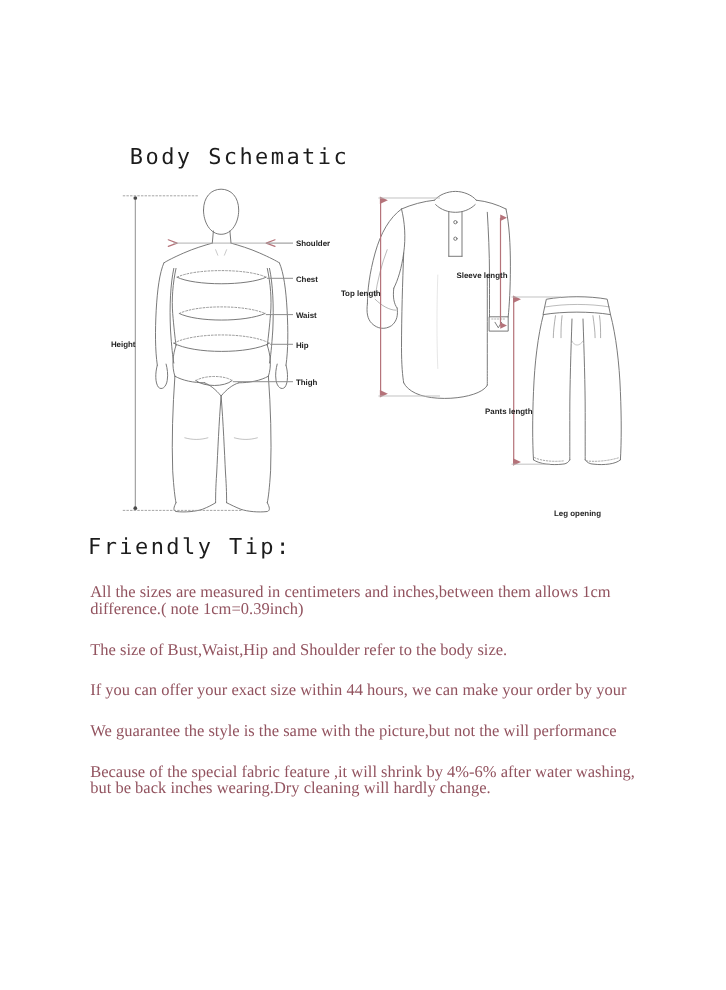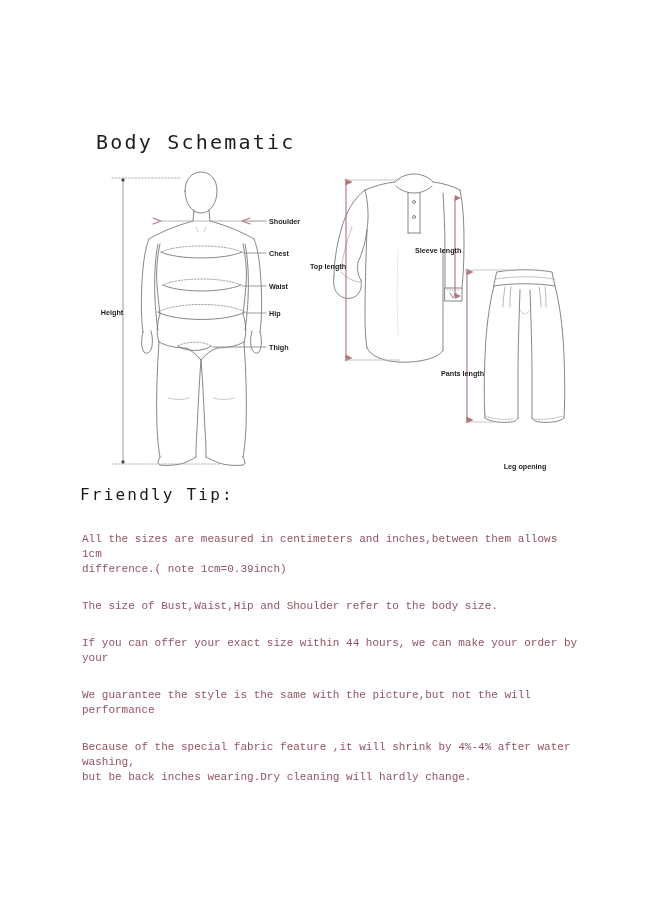--- a/index.html
+++ b/index.html
@@ -24,28 +24,28 @@
   
   .title-mono {
     position: absolute;
     font-family: "DejaVu Sans Mono", monospace;
     font-weight: 400;
     color: #1c1c1c;
     letter-spacing: 2.2px;
     white-space: nowrap;
   }
   #body-schematic-title {
-    left: 96px;
+    left: 118px;
     top: 130px;
     font-size: 20px;
   }
   #friendly-tip-title {
     left: 80px;
     top: 485px;
-    font-size: 16px;
+    font-size: 20px;
   }
 
   
   #schematic-figure {
     position: absolute;
     left: 0;
     top: 160px;
     width: 660px;
     height: 320px;
   }
@@ -55,22 +55,22 @@
 
   
   #tips-block {
     position: absolute;
     left: 82px;
     top: 532px;
     width: 500px;
   }
   .tip-line {
     color: #92535f;
-    font-family: Liberation Mono, monospace;
-    font-size: 11px;
+    font-family: Liberation Serif, serif;
+    font-size: 15px;
     line-height: 15px;
     margin: 0 0 0 0;
   }
   .tip-para {
     margin-bottom: 22px;
   }
   .tip-para:last-child {
     margin-bottom: 0;
   }
   .tip-line.indent {
@@ -297,18 +297,18 @@
 
     <div class="tip-para">
       <p class="tip-line">If you can offer your exact size within 44 hours, we can make your order by your</p>
     </div>
 
     <div class="tip-para">
       <p class="tip-line">We guarantee the style is the same with the picture,but not the will performance</p>
     </div>
 
     <div class="tip-para">
-      <p class="tip-line">Because of the special fabric feature ,it will shrink by 4%-4% after water washing,</p>
+      <p class="tip-line">Because of the special fabric feature ,it will shrink by 4%-6% after water washing,</p>
       <p class="tip-line">but be back inches wearing.Dry cleaning will hardly change.</p>
     </div>
 
   </div>
 </div>
 
 </body></html>

